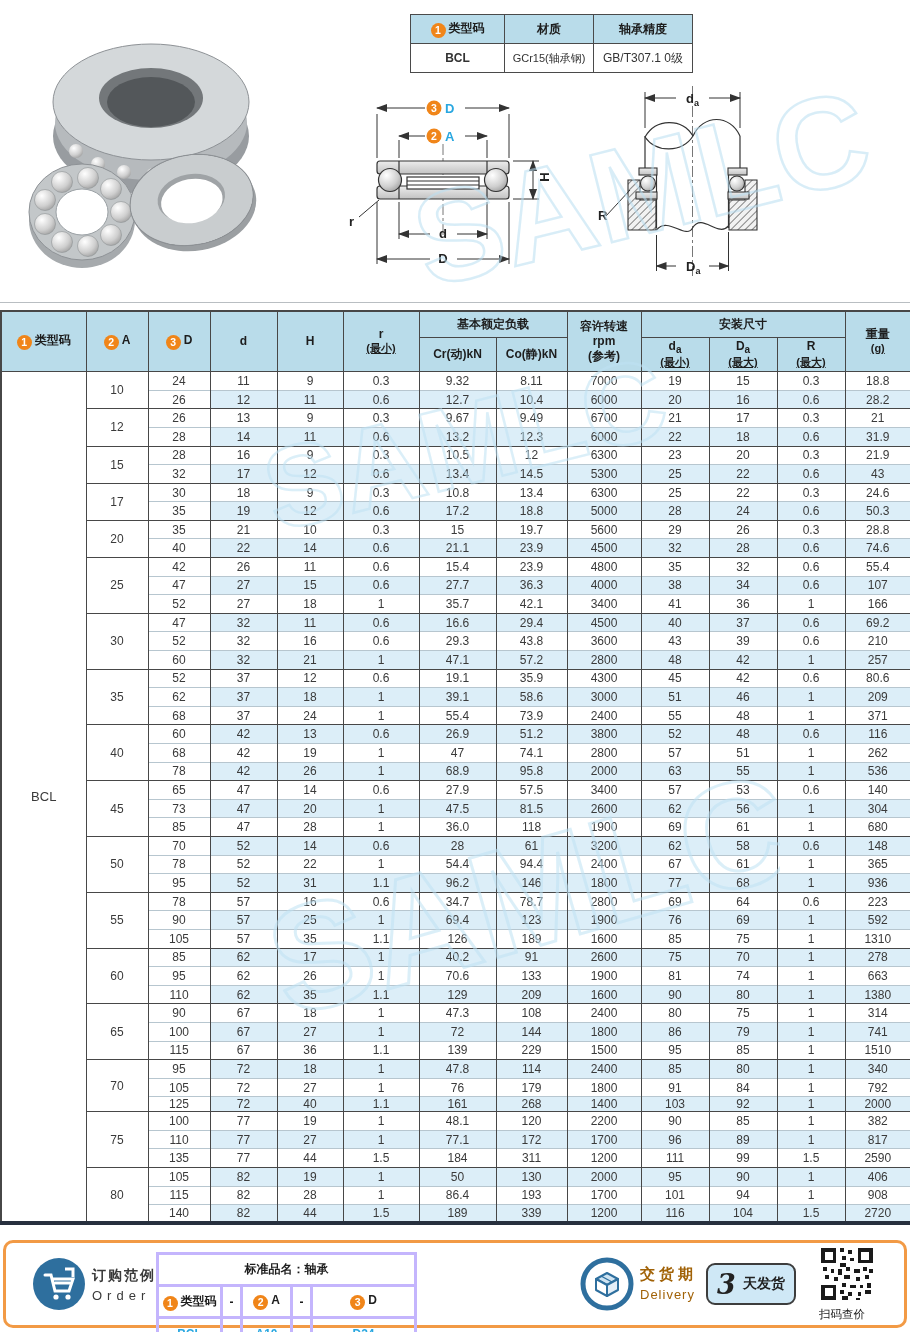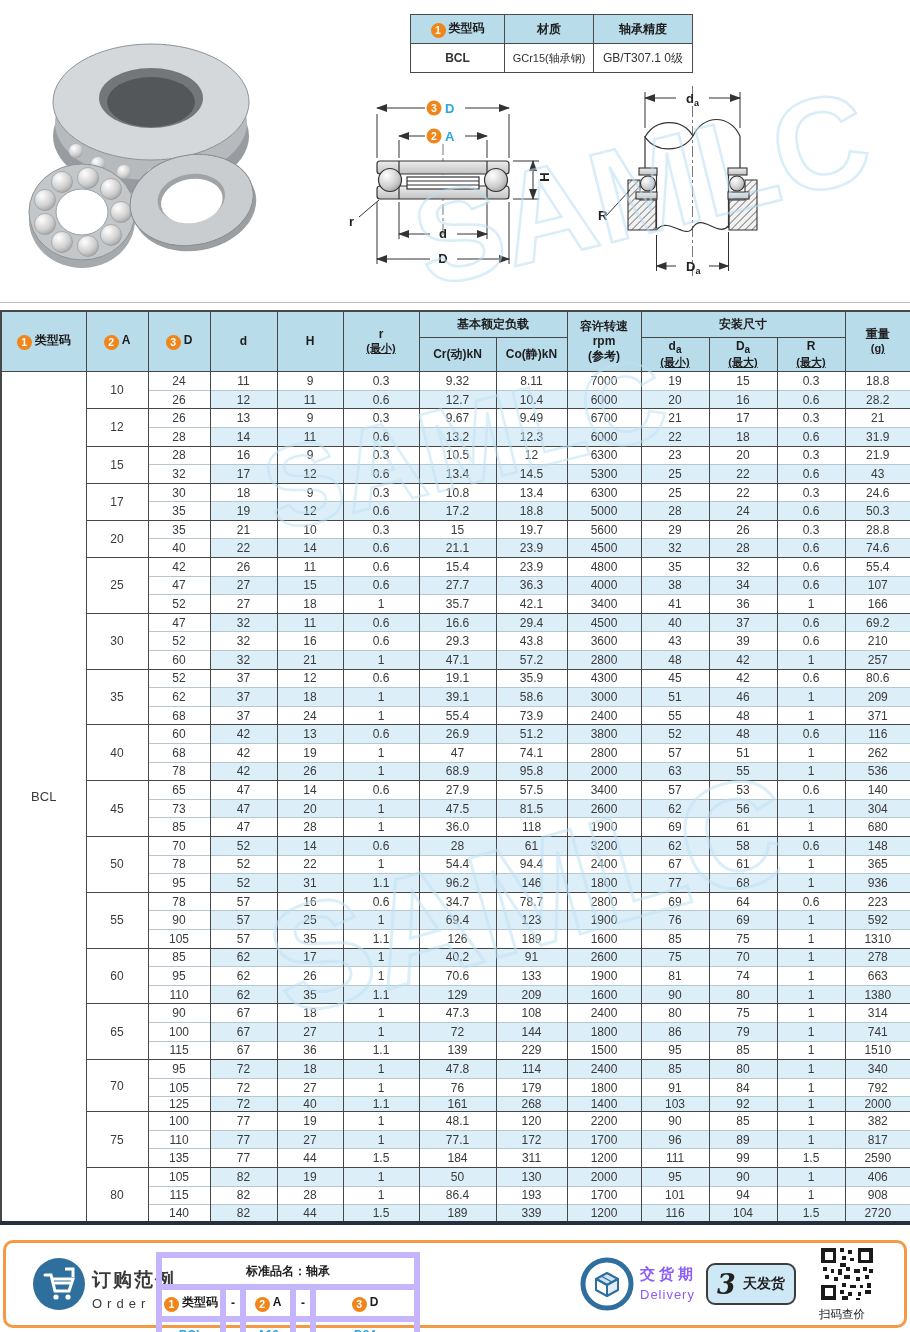--- a/index.html
+++ b/index.html
@@ -33,27 +33,27 @@
   .blue { color:#29a7e0; }
   .small { font-size:11px; font-weight:bold;text-decoration:underline; }
   .numdot { display:inline-block; width:15px; height:15px; line-height:15px; border-radius:50%;
             background:#f08519; color:#fff; font-size:10.5px; font-weight:bold; text-align:center;
             margin-right:3px; vertical-align:-2px; }
   
   .panel { position:absolute; left:3px; top:1240px; width:904px; height:88px;
            border:3px solid #f29a45; border-radius:10px; background:#fff; z-index:2; }
   .panel .circ-icon { position:absolute; top:14px; }
   .ordtxt { position:absolute; left:86px; top:24px; color:#3a3a3a; }
-  .ordtxt .l1 { font-size:19px; font-weight:bold; letter-spacing:2px; }
+  .ordtxt .l1 { font-size:14px; font-weight:bold; letter-spacing:2px; }
   .ordtxt .l2 { font-size:13px; letter-spacing:5px; margin-top:3px; }
   .ordtable { position:absolute; left:150px; top:9px; border-collapse:collapse; table-layout:fixed; width:258px; }
-  .ordtable th,.ordtable td { border:6px solid #c4b5fd; height:32px; text-align:center; font-size:12px; }
+  .ordtable th,.ordtable td { border:3px solid #c4b5fd; height:32px; text-align:center; font-size:12px; }
   .ordtable th { font-weight:bold; color:#1d1d1d; }
   .ordtable td { font-weight:bold; }
-  .delvtxt { position:absolute; left:634px; top:22px; color:#8b5cf6; }
+  .delvtxt { position:absolute; left:634px; top:22px; color:#a16207; }
   .delvtxt .l1 { font-size:15px; font-weight:bold; letter-spacing:4px; }
   .delvtxt .l2 { font-size:13px; letter-spacing:1px; margin-top:3px; }
   .daysbox { position:absolute; left:700px; top:20px; width:90px; height:42px; background:#cfe8f6;
              border:2px solid #3d3d3d; border-radius:9px; display:flex; align-items:center; justify-content:center; gap:7px; }
   .daysbox .big3 { font-family:"DejaVu Serif","Liberation Serif",serif; font-style:italic; font-weight:bold; font-size:27px; color:#222; }
   .daysbox .dl { font-size:14px; font-weight:bold; color:#222; }
   .qrwrap { position:absolute; left:813px; top:3px; width:62px; text-align:left; }
   .qrcap { font-size:11.5px; color:#222; margin-top:1px; }
   svg text { font-family:"Liberation Sans","DejaVu Sans",sans-serif; }
 </style>

